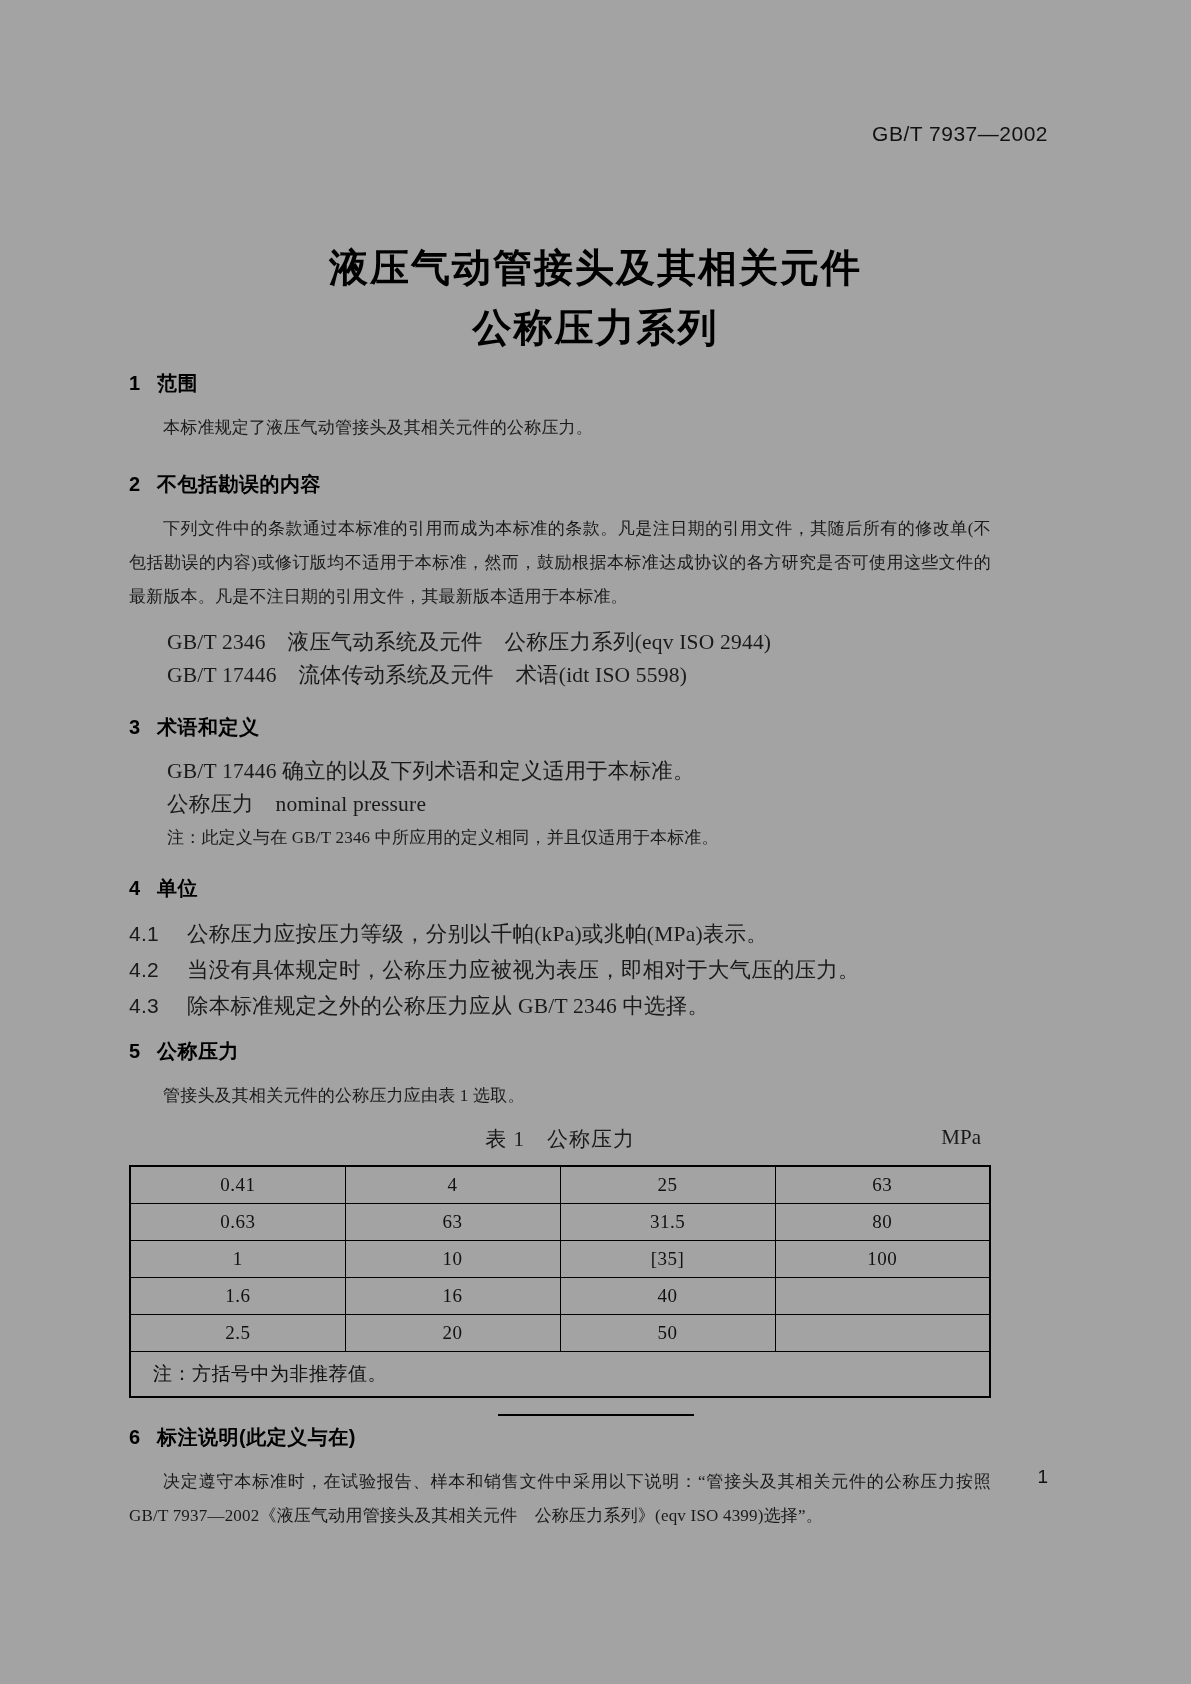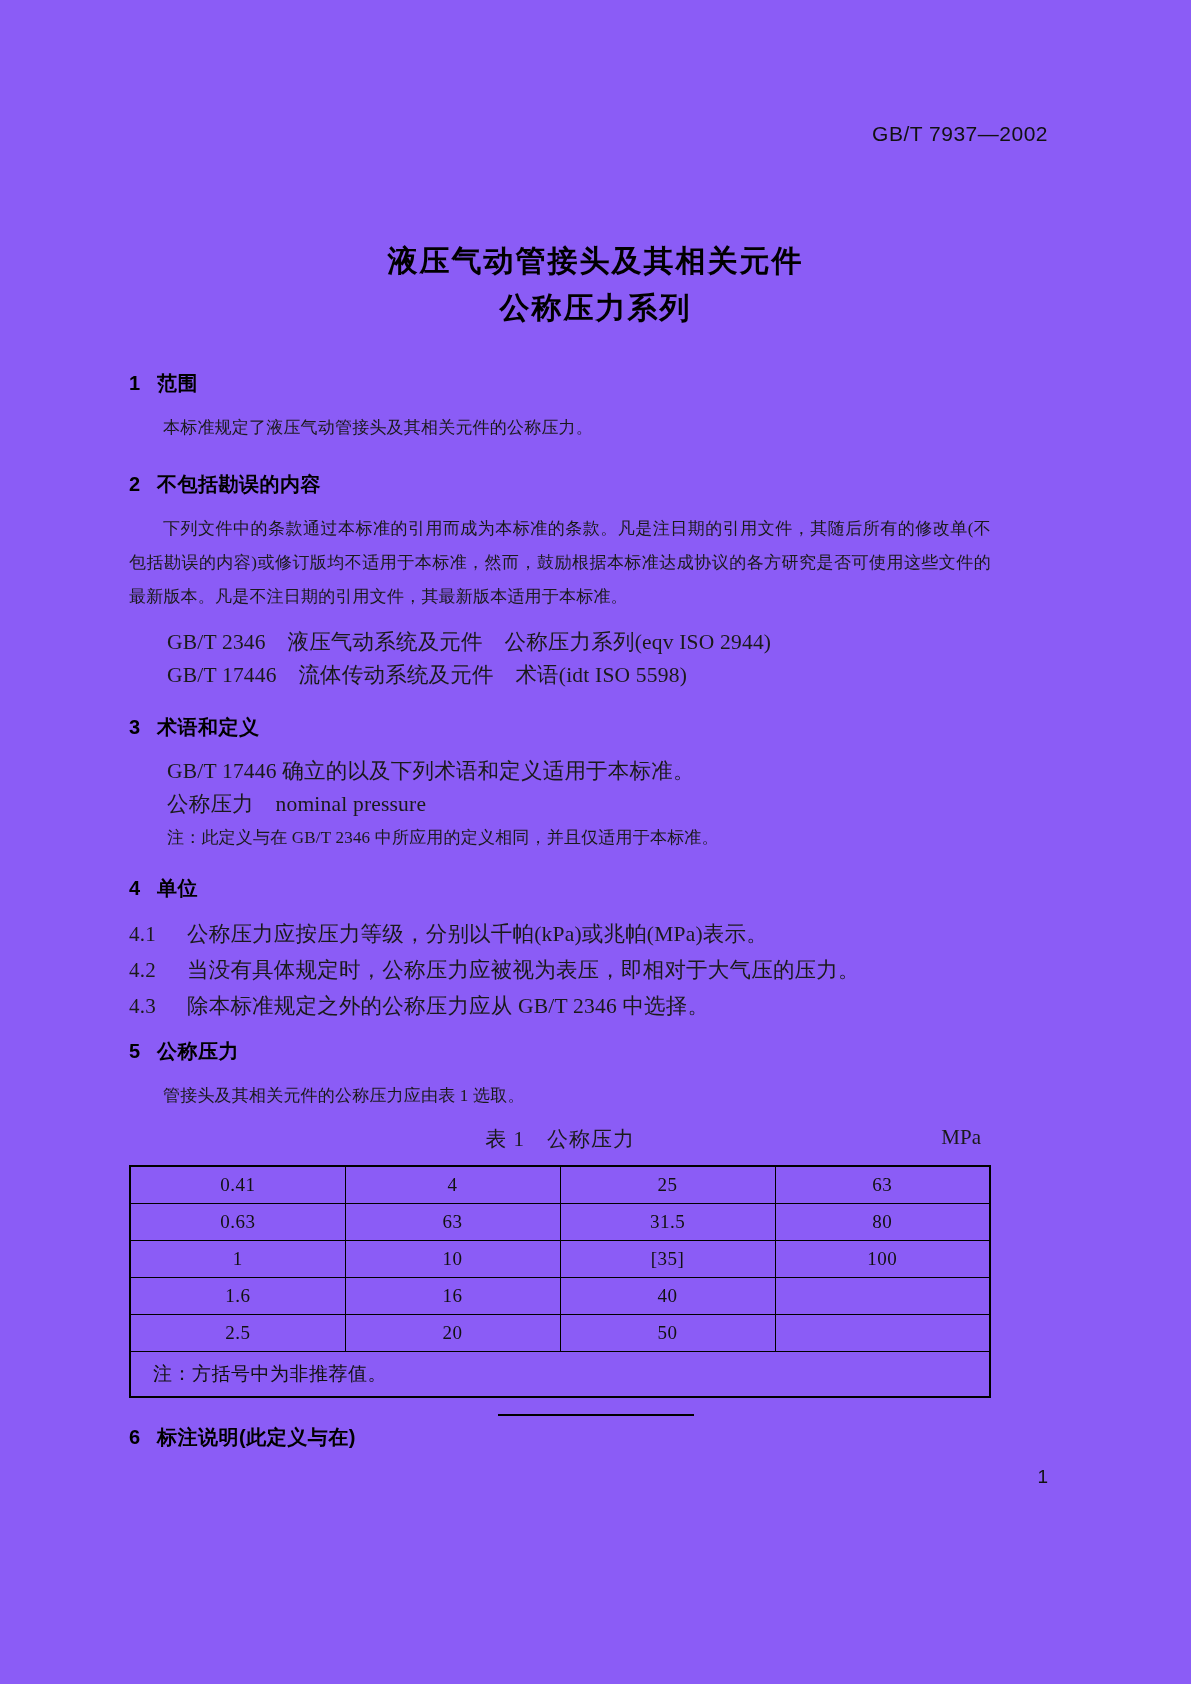--- a/index.html
+++ b/index.html
@@ -4,21 +4,21 @@
 <style>
   html, body {
     margin: 0;
     padding: 0;
     background: #ffffff;
   }
   .page {
     position: relative;
     width: 1191px;
     height: 1684px;
-    background: #8b5cf6;
+    background: #a3a3a3;
     margin: 0 auto;
     font-family: "Liberation Serif", "DejaVu Serif", serif;
     color: #1a1a1a;
     overflow: hidden;
   }
 
   
   .std-header {
     position: absolute;
     top: 122px;
@@ -32,21 +32,21 @@
 
   
   .doc-title {
     position: absolute;
     top: 238px;
     left: 0;
     width: 100%;
     text-align: center;
     font-family: "Liberation Sans", sans-serif;
     font-weight: bold;
-    font-size: 30px;
+    font-size: 39px;
     letter-spacing: 2px;
     color: #000;
     line-height: 1.55;
   }
   .doc-title .l2 { display: block; }
 
   
   .body {
     position: absolute;
     left: 129px;
@@ -91,21 +91,21 @@
     font-size: 21.5px;
     line-height: 36px;
     margin: 0;
     letter-spacing: 0.2px;
     display: flex;
   }
   .clause .cnum {
     display: inline-block;
     width: 58px;
     flex: 0 0 58px;
-    font-family: Liberation Serif, serif;
+    font-family: Liberation Sans, sans-serif;
     font-size: 21px;
   }
   .gap-s { height: 14px; }
   .gap-m { height: 22px; }
   .gap-l { height: 26px; }
 
   
   .table-caption-row {
     position: relative;
     height: 34px;
@@ -266,19 +266,20 @@
           <td class="note-cell" colspan="4">注：方括号中为非推荐值。</td>
         </tr>
       </tbody>
     </table>
 
     <div class="gap-l"></div>
 
     <div class="sec-head">
       <span class="num">6</span><span>标注说明(此定义与在)</span>
     </div>
+    <p class="para">决定遵守本标准时，在试验报告、样本和销售文件中采用以下说明：“管接头及其相关元件的公称压力按照 GB/T 7937—2002《液压气动用管接头及其相关元件　公称压力系列》(eqv ISO 4399)选择”。</p>
 
   </div>
 
   <div class="foot-rule"></div>
   <div class="page-no">1</div>
 
 </div>
 
 </body></html>

